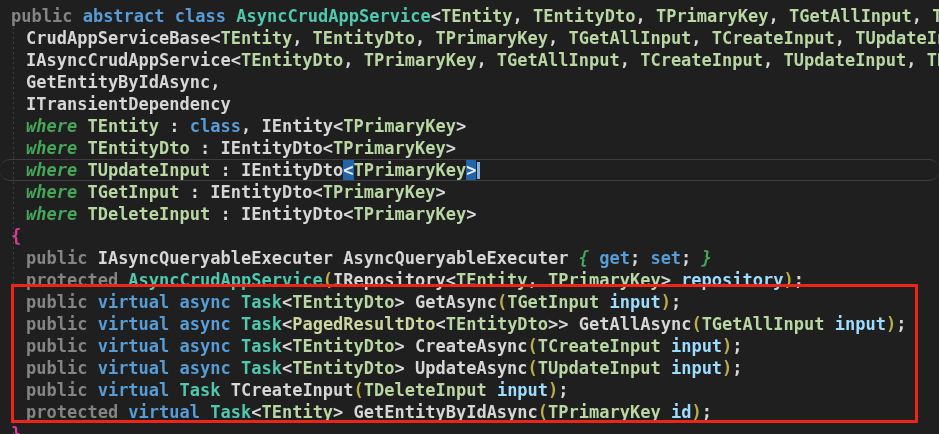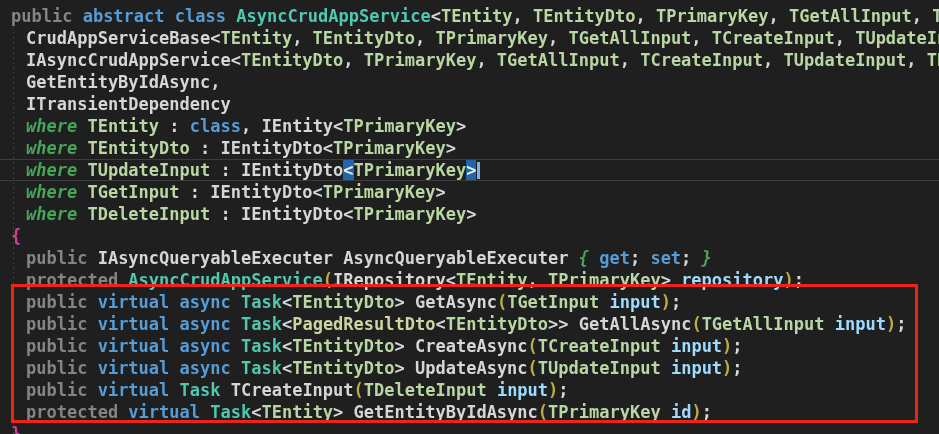--- a/index.html
+++ b/index.html
@@ -15,20 +15,21 @@
   }
   .line{
     height:22px;line-height:22px;white-space:pre;
     padding-left:11px;min-width:939px;position:relative;z-index:2;
   }
   .line.ind{padding-left:26px;}
   .line.current{
     box-sizing:border-box;line-height:20px;
     border-top:1px solid var(--c-curline,#3d3d3d);
     border-bottom:1px solid var(--c-curline,#3d3d3d);
+    border-radius:10px;
   }
   .tok-g{color:var(--c-g,#848484);}
   .tok-k{color:var(--c-k,#569CD6);}
   .tok-t{color:var(--c-t,#4EC9B0);}
   .tok-p{color:var(--c-p,#B8D7A3);}
   .tok-w{color:var(--c-w,#D6D6D6);}
   .tok-v{color:var(--c-v,#9CDCFE);}
   .tok-y{color:var(--c-y,#B9AE45);}
   .tok-m{color:var(--c-m,#DB3C9C);}
   .tok-n{color:var(--c-n,#45A65A);font-style:italic;}

